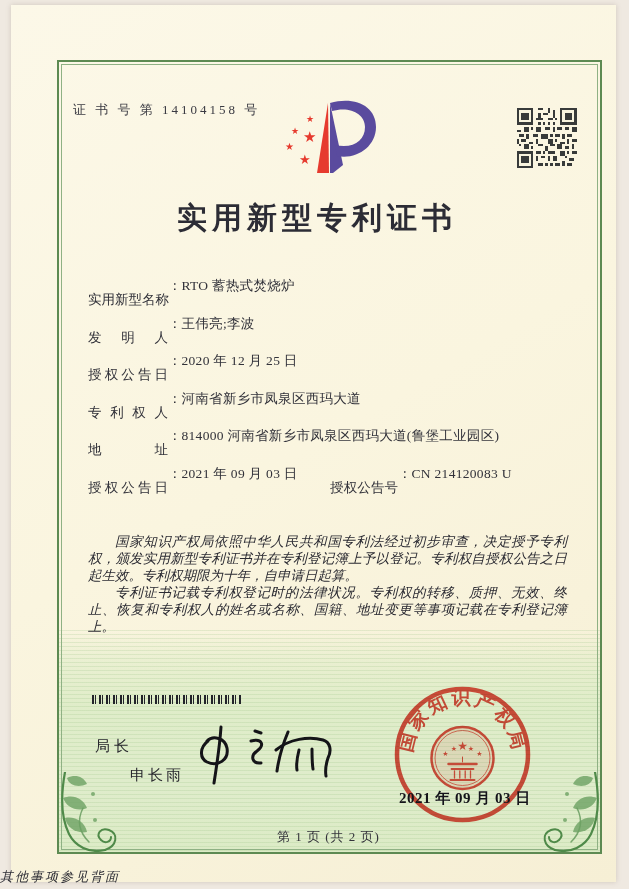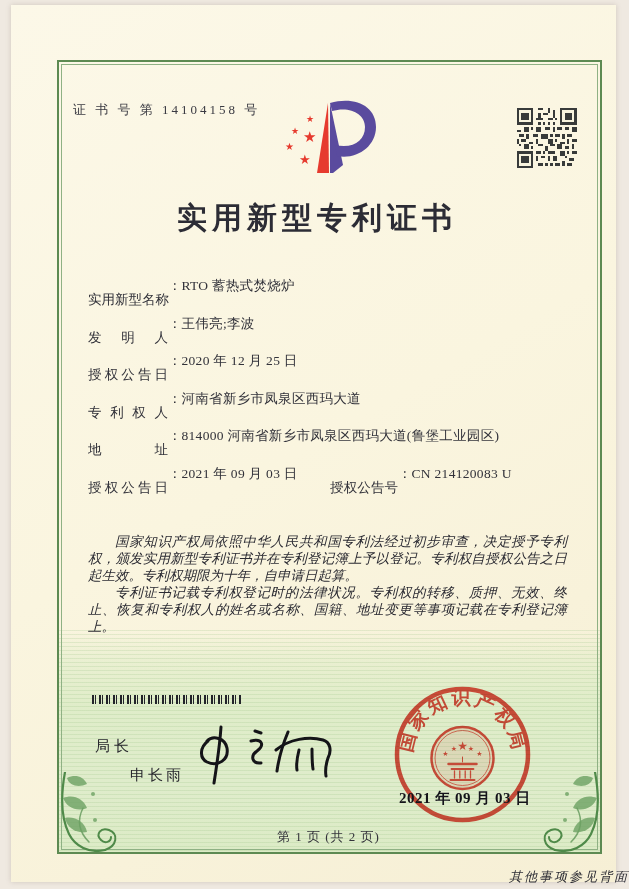--- a/index.html
+++ b/index.html
@@ -40,21 +40,21 @@
     color:#2a2a32;font-style:italic;text-align:justify;}
   .paras p{margin:0;text-indent:2em;}
   .barcode{position:absolute;left:92px;top:695px;width:150px;height:9px;
     background:repeating-linear-gradient(90deg,#23242a 0 2px,transparent 2px 3px,#23242a 3px 4px,transparent 4px 7px,#23242a 7px 9px,transparent 9px 10px,#23242a 10px 11px,transparent 11px 14px);}
   .officer-title{position:absolute;left:95px;top:737px;font-size:15px;letter-spacing:4px;color:#26262c;font-family:"Liberation Sans","DejaVu Sans",sans-serif;text-align:right;}
   .officer-name{position:absolute;left:95px;top:766px;font-size:15px;letter-spacing:3px;color:#26262c;font-family:"Liberation Sans","DejaVu Sans",sans-serif;margin-left:35px;}
   .sig{position:absolute;left:196px;top:724px;}
   .seal{position:absolute;left:392px;top:684px;mix-blend-mode:multiply;}
   .seal-date{position:absolute;left:399px;top:789px;font-size:15px;font-weight:600;letter-spacing:.5px;color:#14141a;}
   .pageno{position:absolute;left:0;width:629px;top:828px;text-align:center;font-size:13px;letter-spacing:1px;color:#33333a;margin-left:14px;}
-  .backnote{position:absolute;left:0;width:629px;top:868px;text-align:right;font-size:13px;font-style:italic;letter-spacing:2px;color:#2e2e36;}
+  .backnote{position:absolute;left:0;width:629px;top:868px;text-align:left;font-size:13px;font-style:italic;letter-spacing:2px;color:#2e2e36;}
   .flourish{position:absolute;top:772px;}
   .flourish.left{left:59px;}
   .flourish.right{left:523px;transform:scaleX(-1);}
 </style>
 </head>
 <body>
 
 <div class="paper"></div>
 <div class="green-zone"></div>
 <div class="frame">

